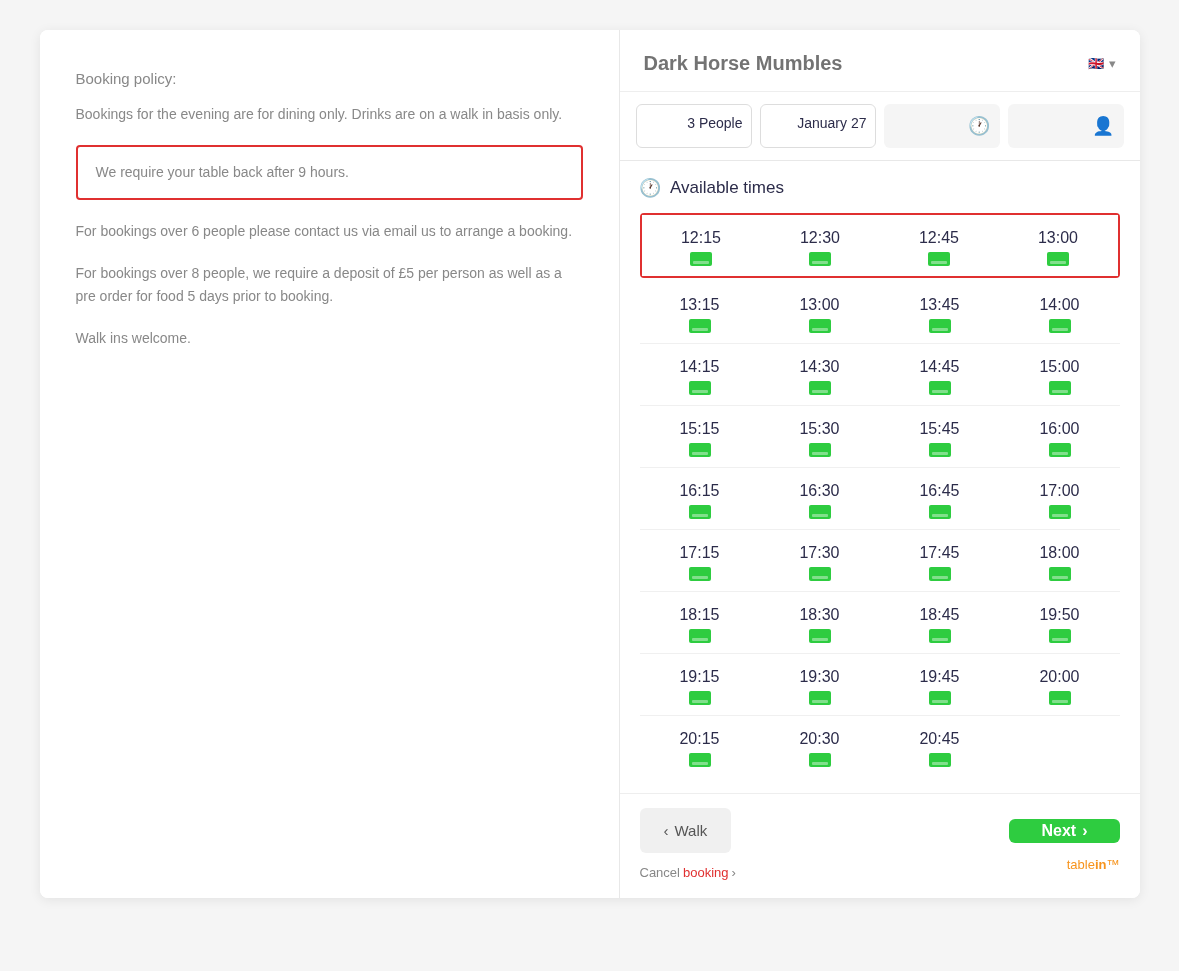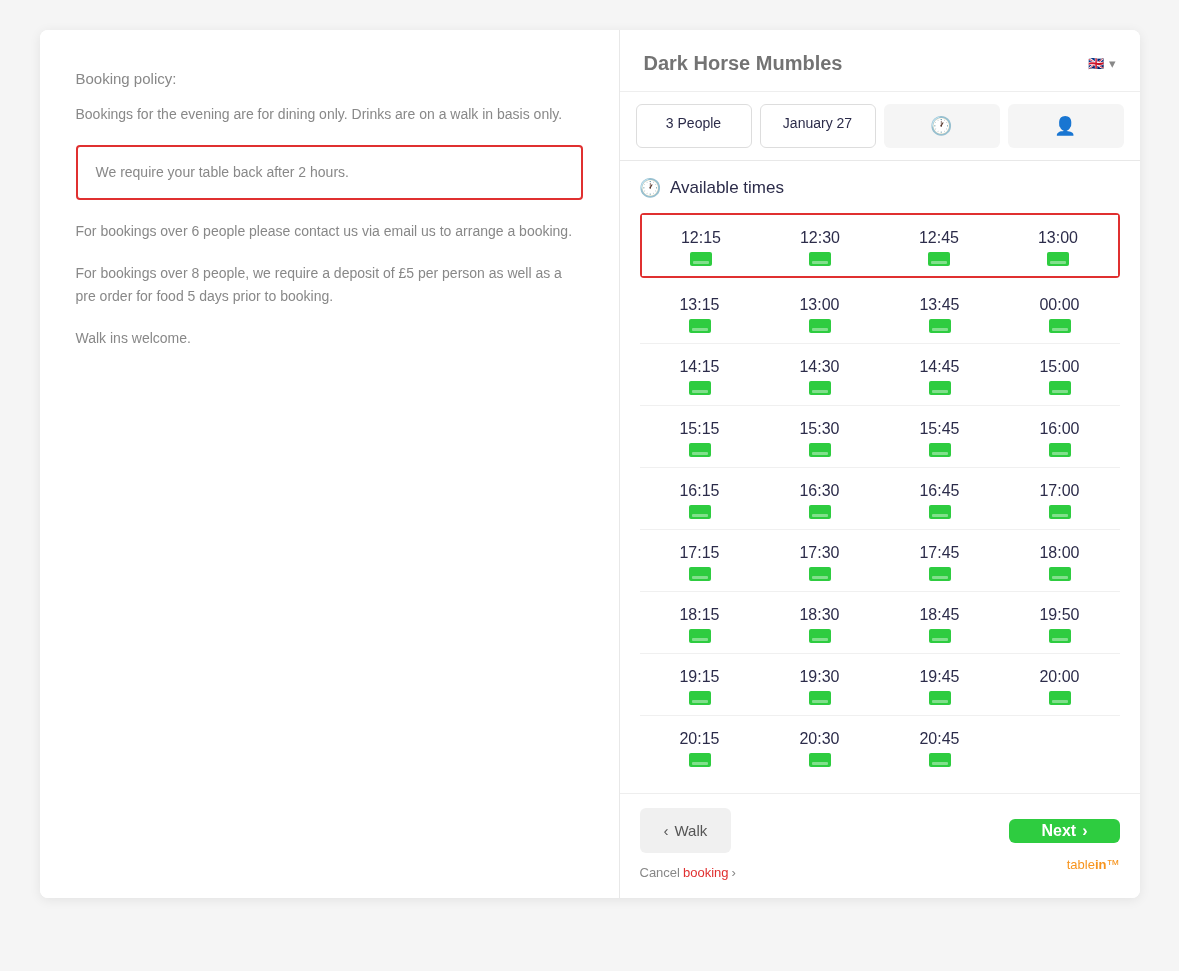--- a/index.html
+++ b/index.html
@@ -89,21 +89,21 @@
 
     
     .step-tabs {
       display: flex;
       border-bottom: 1px solid #e8e8e8;
       padding: 12px 16px;
       gap: 8px;
     }
     .step-tab {
       flex: 1;
-      text-align: center;
+      text-align: right;
       padding: 10px 8px;
       border-radius: 6px;
       font-size: 14px;
       color: #555;
       cursor: pointer;
       border: 1px solid transparent;
     }
     .step-tab.active {
       background: #fff;
       border: 1px solid #ddd;
@@ -267,21 +267,21 @@
   </style>
 </head>
 <body>
 
 <div class="page-container">
 
   <div class="left-panel">
     <p class="policy-heading">Booking policy:</p>
     <p class="policy-intro">Bookings for the evening are for dining only. Drinks are on a walk in basis only.</p>
     <div class="policy-highlight">
-      <p>We require your table back after 2 hours.</p>
+      <p>We require your table back after 9 hours.</p>
     </div>
     <p class="policy-text">For bookings over 6 people please contact us via email us to arrange a booking.</p>
     <p class="policy-text">For bookings over 8 people, we require a deposit of £5 per person as well as a pre order for food 5 days prior to booking.</p>
     <p class="policy-text">Walk ins welcome.</p>
   </div>
 
   <div class="right-panel">
 
     <div class="right-header">
       <span class="restaurant-name">Dark Horse Mumbles</span>
@@ -342,21 +342,21 @@
             </div>
           <div class="time-cell">
               <span class="time-value">13:00</span>
               <span class="availability-icon"></span>
             </div>
           <div class="time-cell">
               <span class="time-value">13:45</span>
               <span class="availability-icon"></span>
             </div>
           <div class="time-cell">
-              <span class="time-value">00:00</span>
+              <span class="time-value">14:00</span>
               <span class="availability-icon"></span>
             </div>
         </div>
 
         <div class="normal-row-wrapper">
           <div class="time-cell">
               <span class="time-value">14:15</span>
               <span class="availability-icon"></span>
             </div>
           <div class="time-cell">

